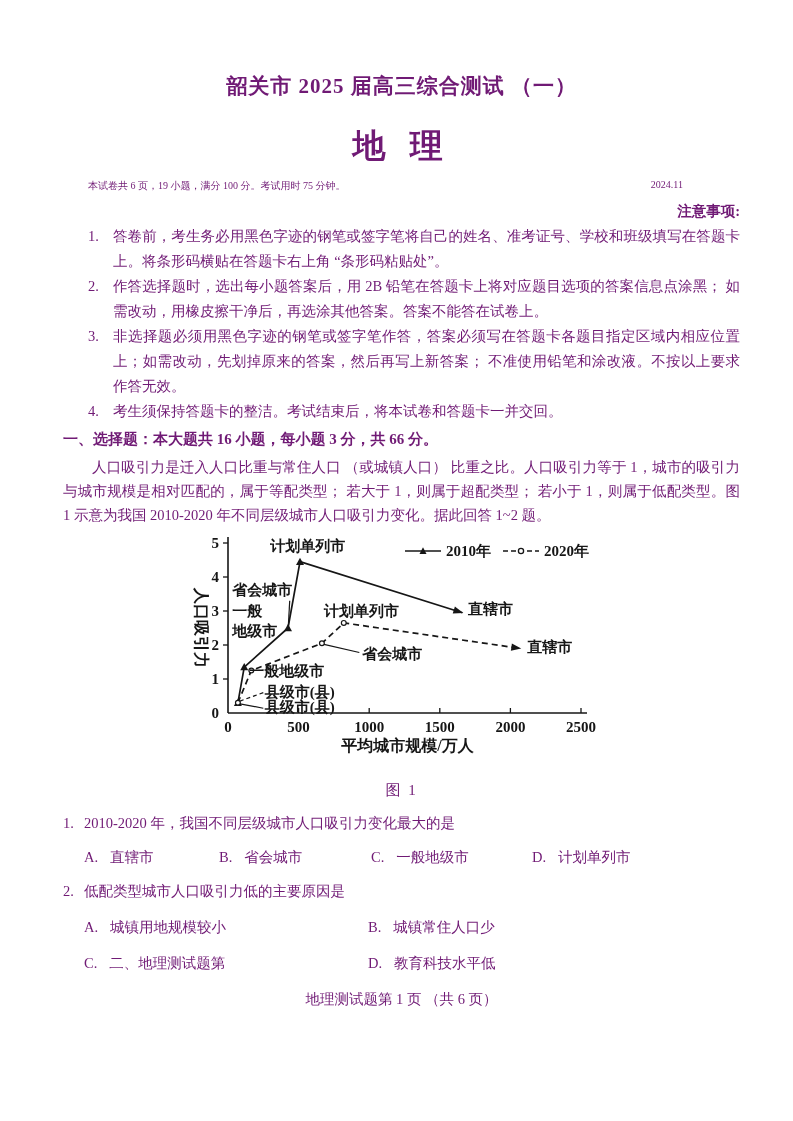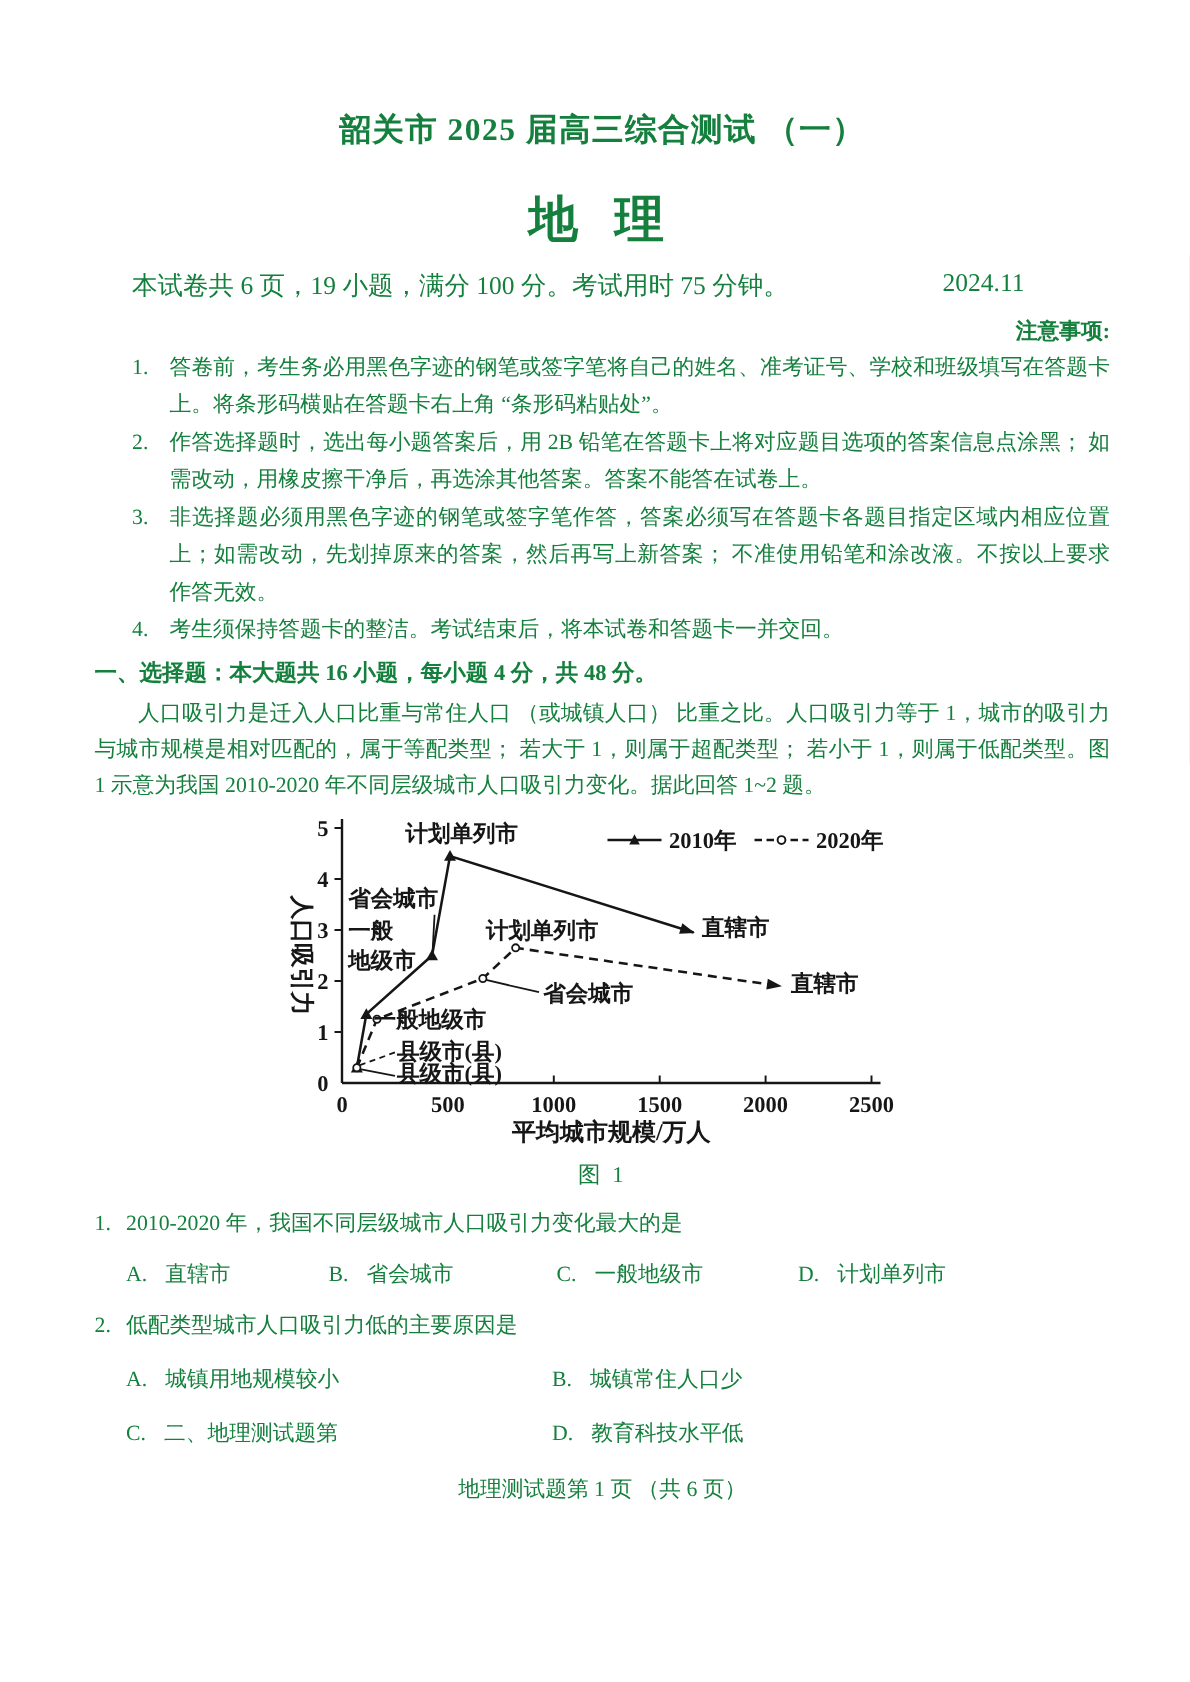--- a/index.html
+++ b/index.html
@@ -1,40 +1,40 @@
 <!DOCTYPE html>
 <html><head>
 <meta charset="utf-8">
 <style>
   html,body{margin:0;padding:0;background:#e8e8e8;}
   .page{
-    width:793px;height:1121px;background:#ffffff;color:#15803d;
+    width:793px;height:1121px;background:#ffffff;color:#701a75;
     font-family:"Liberation Serif","DejaVu Serif",serif;
     box-sizing:border-box;padding:72px 53px 0 63px;position:relative;
     margin:0 auto;overflow:hidden;
   }
   .exam-title{font-size:21px;font-weight:600;text-align:center;margin:0;letter-spacing:1px;}
   .subject-title{font-size:33px;font-weight:700;text-align:center;margin:24px 0 10px;letter-spacing:8px;}
-  .info-row{display:flex;justify-content:space-between;font-size:17px;margin-top:10px;gap:25px;}
+  .info-row{display:flex;justify-content:space-between;font-size:10px;margin-top:10px;gap:25px;}
   .info-row .lead{padding-left:25px;}
   .info-row .date{padding-right:57px;}
   .notice-heading{font-weight:700;font-size:14.5px;margin-top:9px;text-align:right;}
   .notice-list{margin-top:3px;}
   .notice-item{display:flex;font-size:14.5px;line-height:25px;margin-left:25px;}
   .notice-num{flex:none;width:25px;}
   .notice-text{flex:1;text-align:justify;}
   .section-heading{font-weight:700;font-size:15px;margin-top:6px;}
   .intro{font-size:14.5px;line-height:24px;text-indent:2em;text-align:justify;margin:6px 0 0;}
   .figure{margin:2px 0 0 122px;width:430px;}
   svg{display:block;}
   svg text{fill:#161616;font-family:"Liberation Serif","DejaVu Serif",serif;}
   .tick-t{font-size:15px;font-weight:700;}
   .ann-t{font-size:15px;font-weight:700;}
   .axl-t{font-size:16px;font-weight:700;}
-  .caption{text-align:center;font-size:15px;margin-top:4px;letter-spacing:2px;}
+  .caption{text-align:center;font-size:15px;margin-top:20px;letter-spacing:2px;}
   .question{margin-top:12px;font-size:14.5px;}
   .stem{display:flex;line-height:22px;}
   .qnum{flex:none;width:21px;}
   .opts{margin-top:12px;padding-left:21px;line-height:22px;}
   .opt{display:inline-block;white-space:nowrap;}
   .opt .otext{margin-left:12px;}
   .q1 .opt:nth-of-type(1){width:135px;}
   .q1 .opt:nth-of-type(2){width:152px;}
   .q1 .opt:nth-of-type(3){width:161px;}
   .q2row .opt:nth-of-type(1){width:284px;}
@@ -67,21 +67,21 @@
     <div class="notice-item">
       <span class="notice-num">3.</span>
       <span class="notice-text">非选择题必须用黑色字迹的钢笔或签字笔作答，答案必须写在答题卡各题目指定区域内相应位置上；如需改动，先划掉原来的答案，然后再写上新答案； 不准使用铅笔和涂改液。不按以上要求作答无效。</span>
     </div>
     <div class="notice-item">
       <span class="notice-num">4.</span>
       <span class="notice-text">考生须保持答题卡的整洁。考试结束后，将本试卷和答题卡一并交回。</span>
     </div>
   </div>
 
-  <div class="section-heading">一、选择题：本大题共 16 小题，每小题 4 分，共 48 分。</div>
+  <div class="section-heading">一、选择题：本大题共 16 小题，每小题 3 分，共 66 分。</div>
 
   <p class="intro">人口吸引力是迁入人口比重与常住人口 （或城镇人口） 比重之比。人口吸引力等于 1，城市的吸引力与城市规模是相对匹配的，属于等配类型； 若大于 1，则属于超配类型； 若小于 1，则属于低配类型。图 1 示意为我国 2010-2020 年不同层级城市人口吸引力变化。据此回答 1~2 题。</p>
 
   <div class="figure">
     <svg id="chart" width="430" height="232" viewBox="0 0 430 232">
         <line stroke="#161616" stroke-width="1.6" fill="none" x1="43" y1="8" x2="43" y2="184"></line>
         <line stroke="#161616" stroke-width="1.6" fill="none" x1="43" y1="184" x2="402" y2="184"></line>
         <text x="34" y="189" text-anchor="end" class="tick-t">0</text>
         <line stroke="#161616" stroke-width="1.3" fill="none" x1="38" y1="150" x2="43" y2="150"></line>
         <text x="34" y="155" text-anchor="end" class="tick-t">1</text>

